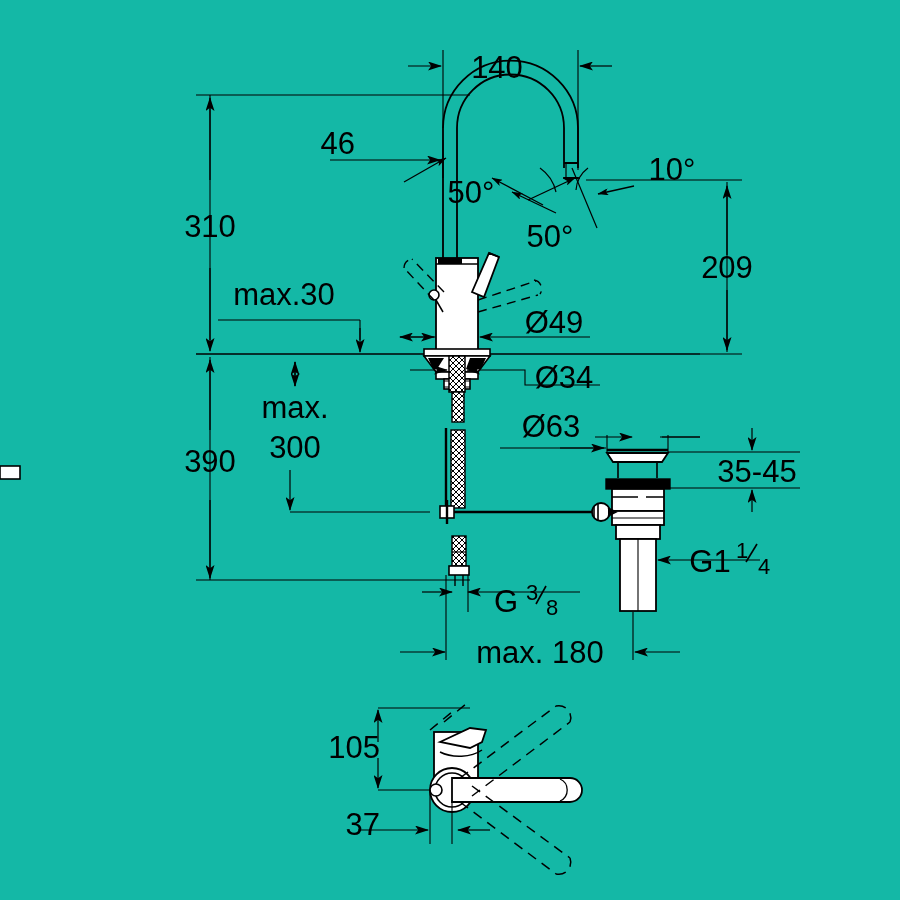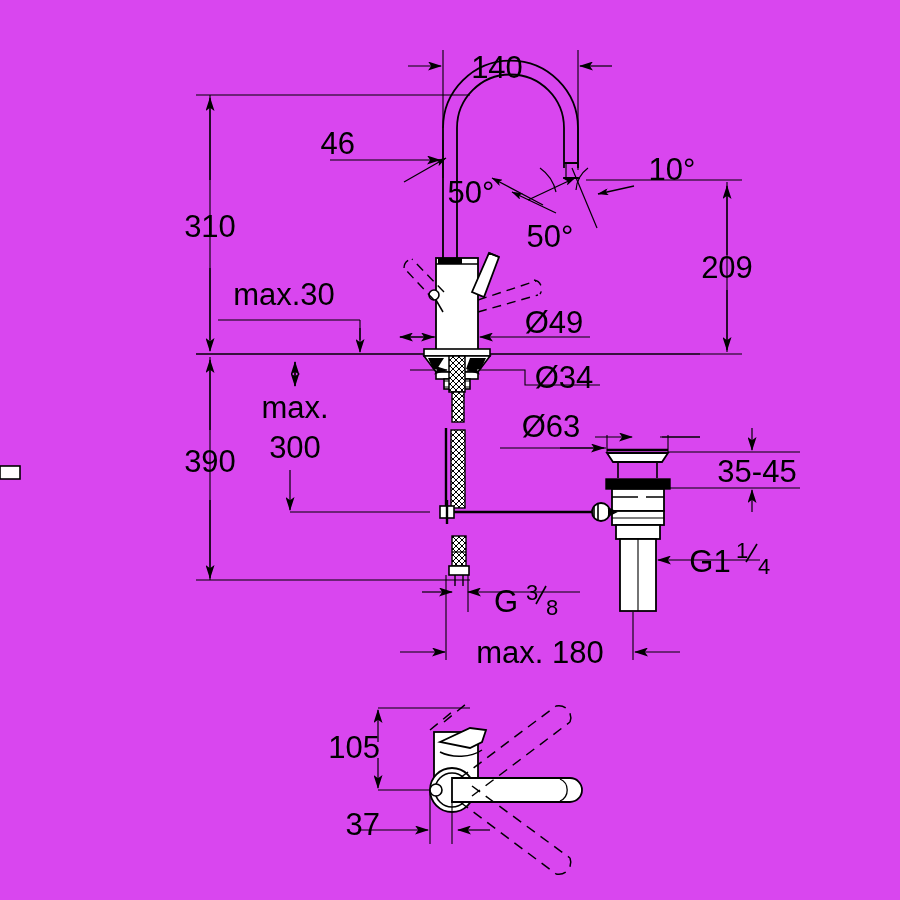--- a/index.html
+++ b/index.html
@@ -1,18 +1,18 @@
 <!DOCTYPE html>
 <html><head>
 <meta charset="utf-8">
 <style>
   html,body{margin:0;padding:0;background:#ffffff;}
   body{width:900px;height:900px;overflow:hidden;
        font-family:"Liberation Sans",sans-serif;color:#000;}
-  #sheet{position:relative;width:900px;height:900px;background:#d946ef;}
+  #sheet{position:relative;width:900px;height:900px;background:#14b8a6;}
   svg{display:block;}
   .dimtxt{font-family:"Liberation Sans",sans-serif;fill:#000;}
 </style>
 </head>
 <body>
 
 <div id="sheet">
 <svg width="900" height="900" viewBox="0 0 900 900">
   <defs>
     <marker id="ah" markerWidth="14" markerHeight="9" refX="13" refY="4.5" orient="auto" markerUnits="userSpaceOnUse">

